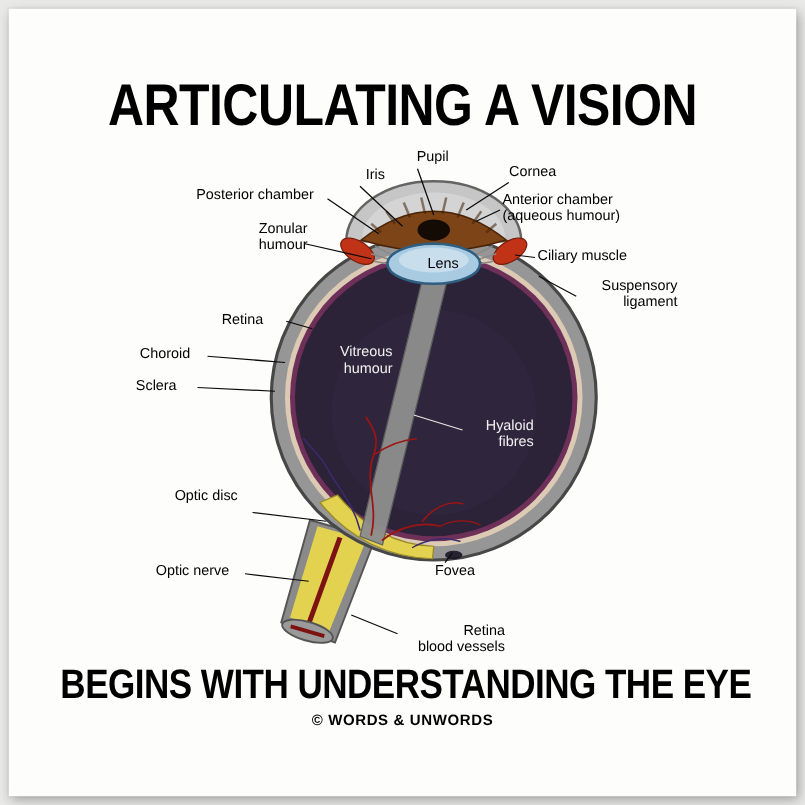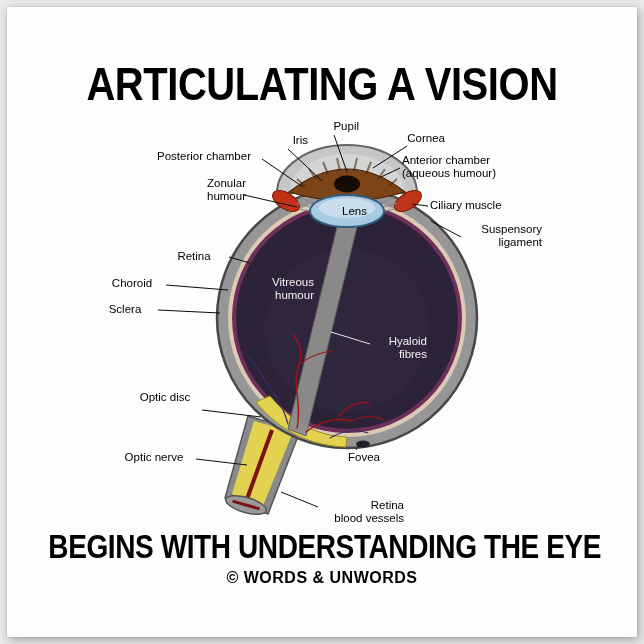--- a/index.html
+++ b/index.html
@@ -18,21 +18,21 @@
   .title {
     position:absolute; left:0; width:644px; text-align:center;
     font-weight:bold; color:#000; white-space:nowrap;
     transform:scaleX(.85); transform-origin:center;
     letter-spacing:-0.5px;
   }
   .title-top { top:56px; font-size:47px; }
   .title-bottom { top:528px; font-size:33px; }
   .copyright {
     position:absolute; left:0; top:569px; width:644px; text-align:center;
-    font-size:16px; font-weight:bold; letter-spacing:.5px; color:#000;
+    font-size:12px; font-weight:bold; letter-spacing:.5px; color:#000;
   }
   svg.eye { position:absolute; left:0; top:0; }
   .lbl {
     position:absolute; font-size:11.5px; line-height:12.5px; color:#000;
     white-space:pre-line;
   }
   .lbl.c { text-align:right; }
   .lbl.r { text-align:center; }
   .lbl.light { color:#f2f0ee; }
 </style>

